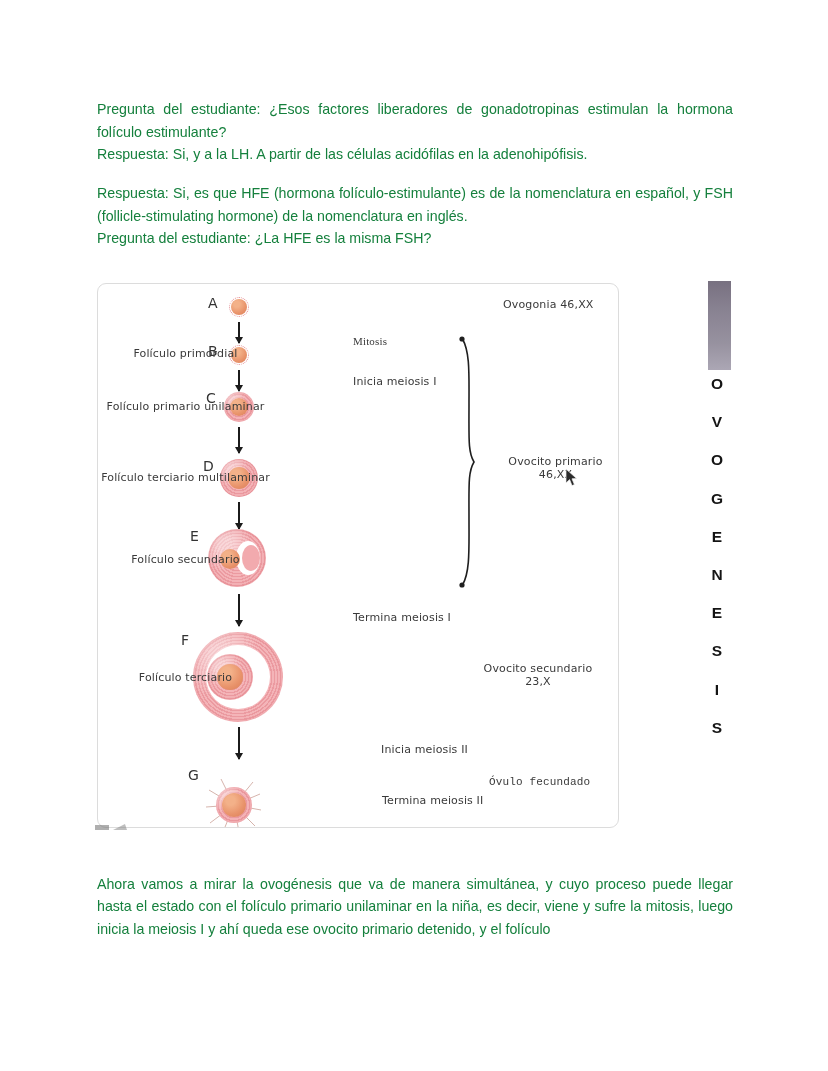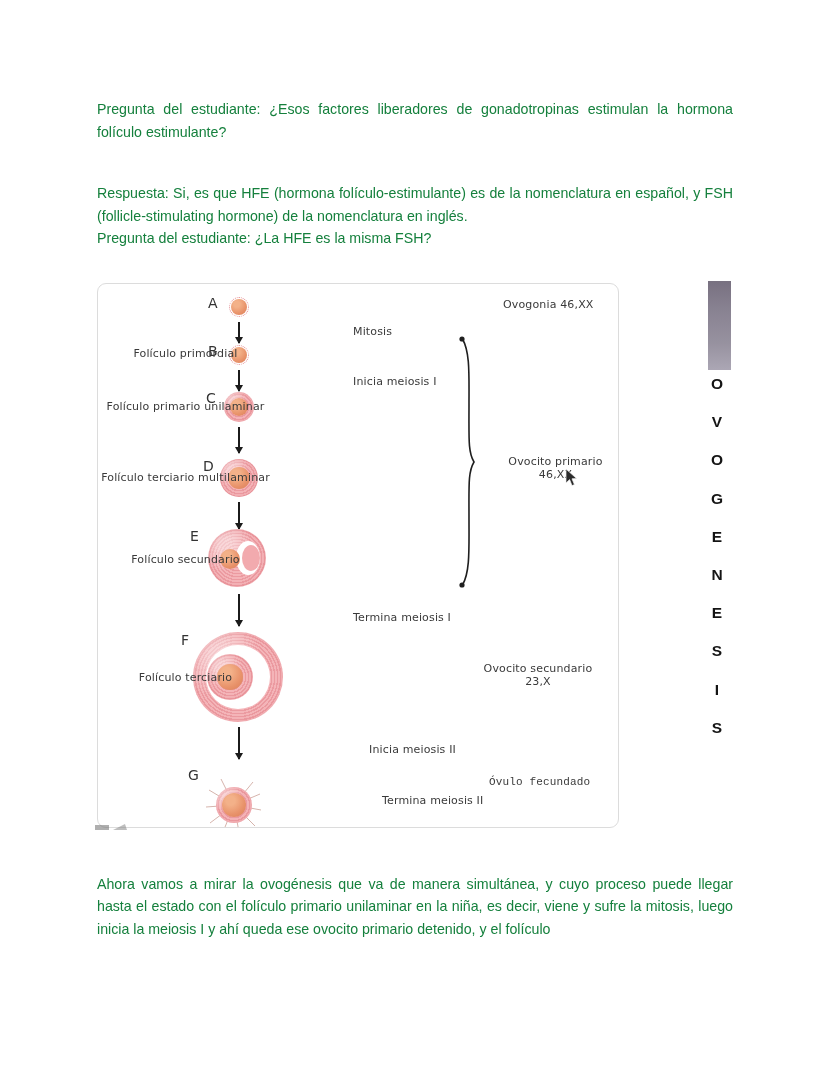--- a/index.html
+++ b/index.html
@@ -169,39 +169,40 @@
     top: 468px;
     width: 13px;
     height: 19px;
   }
 </style>
 </head>
 <body>
 
 <div class="doc-text" id="block-q1">
   <p class="para para-justify">Pregunta del estudiante: ¿Esos factores liberadores de gonadotropinas estimulan la hormona folículo estimulante?</p>
+  <p class="para para-left">Respuesta: Si, y a la LH. A partir de las células acidófilas en la adenohipófisis.</p>
 </div>
 
 <div class="doc-text" id="block-q2">
   <p class="para para-justify">Respuesta: Si, es que HFE (hormona folículo-estimulante) es de la nomenclatura en español, y FSH (follicle-stimulating hormone) de la nomenclatura en inglés.</p>
   <p class="para para-left">Pregunta del estudiante: ¿La HFE es la misma FSH?</p>
 </div>
 
 <div id="figure-frame">
   <div id="figure-inner">
 
     <div class="stage-letter" style="left:110px; top:12px;">A</div>
     <div class="cell" style="left:131px; top:13px; width:20px; height:20px;">
       <div class="oocyte" style="left:2px; top:2px; width:16px; height:16px;"></div>
       <div class="zona" style="left:0; top:0; width:20px; height:20px; box-sizing:border-box; border-width:1.4px;"></div>
     </div>
     <div class="fig-label" style="left:405px; top:15px;">Ovogonia 46,XX</div>
 
     <div class="arrow" style="left:140px; top:38px; height:21px;"></div>
-    <div class="fig-label" style="left:255px; top:42px;">Mitosis</div>
+    <div class="fig-label" style="left:255px; top:51px;font-family:Liberation Serif, serif;">Mitosis</div>
 
     <div class="stage-letter" style="left:110px; top:60px;">B</div>
     <div class="cell" style="left:131px; top:61px; width:20px; height:20px;">
       <div class="oocyte" style="left:2px; top:2px; width:16px; height:16px;"></div>
       <div class="zona" style="left:0; top:0; width:20px; height:20px; box-sizing:border-box; border-width:1.4px;"></div>
     </div>
     <div class="fig-label right" style="left:0px; top:64px; width:175px;">Folículo primordial</div>
 
     <div class="arrow" style="left:140px; top:86px; height:21px;"></div>
     <div class="fig-label" style="left:255px; top:92px;">Inicia meiosis I</div>
@@ -241,21 +242,21 @@
       <div class="granulosa stipple" style="left:0; top:0; width:90px; height:90px;"></div>
       <div class="antrum" style="left:13px; top:13px; width:64px; height:64px;"></div>
       <div class="granulosa stipple" style="left:14px; top:22px; width:46px; height:46px;"></div>
       <div class="oocyte" style="left:24px; top:32px; width:26px; height:26px;"></div>
     </div>
     <div class="fig-label right" style="left:0px; top:388px; width:175px;">Folículo terciario</div>
     <div class="fig-label center" style="left:370px; top:379px; width:140px;">Ovocito secundario</div>
     <div class="fig-label center" style="left:370px; top:392px; width:140px;">23,X</div>
 
     <div class="arrow" style="left:140px; top:443px; height:32px;"></div>
-    <div class="fig-label" style="left:255px; top:460px;padding-left:16px;">Inicia meiosis II</div>
+    <div class="fig-label" style="left:267px; top:460px;padding-left:16px;">Inicia meiosis II</div>
 
     <div class="stage-letter" style="left:90px; top:484px;">G</div>
     <div class="cell" style="left:105px; top:490px; width:62px; height:62px;">
       <svg width="62" height="62" viewBox="0 0 62 62">
         <g stroke="#cfa79e" stroke-width="1" fill="none" opacity="0.85">
           <path d="M31 31 L50 8"></path>
             <path d="M31 31 L57 20"></path>
             <path d="M31 31 L58 36"></path>
           <path d="M31 31 L52 52"></path>
             <path d="M31 31 L36 58"></path>

